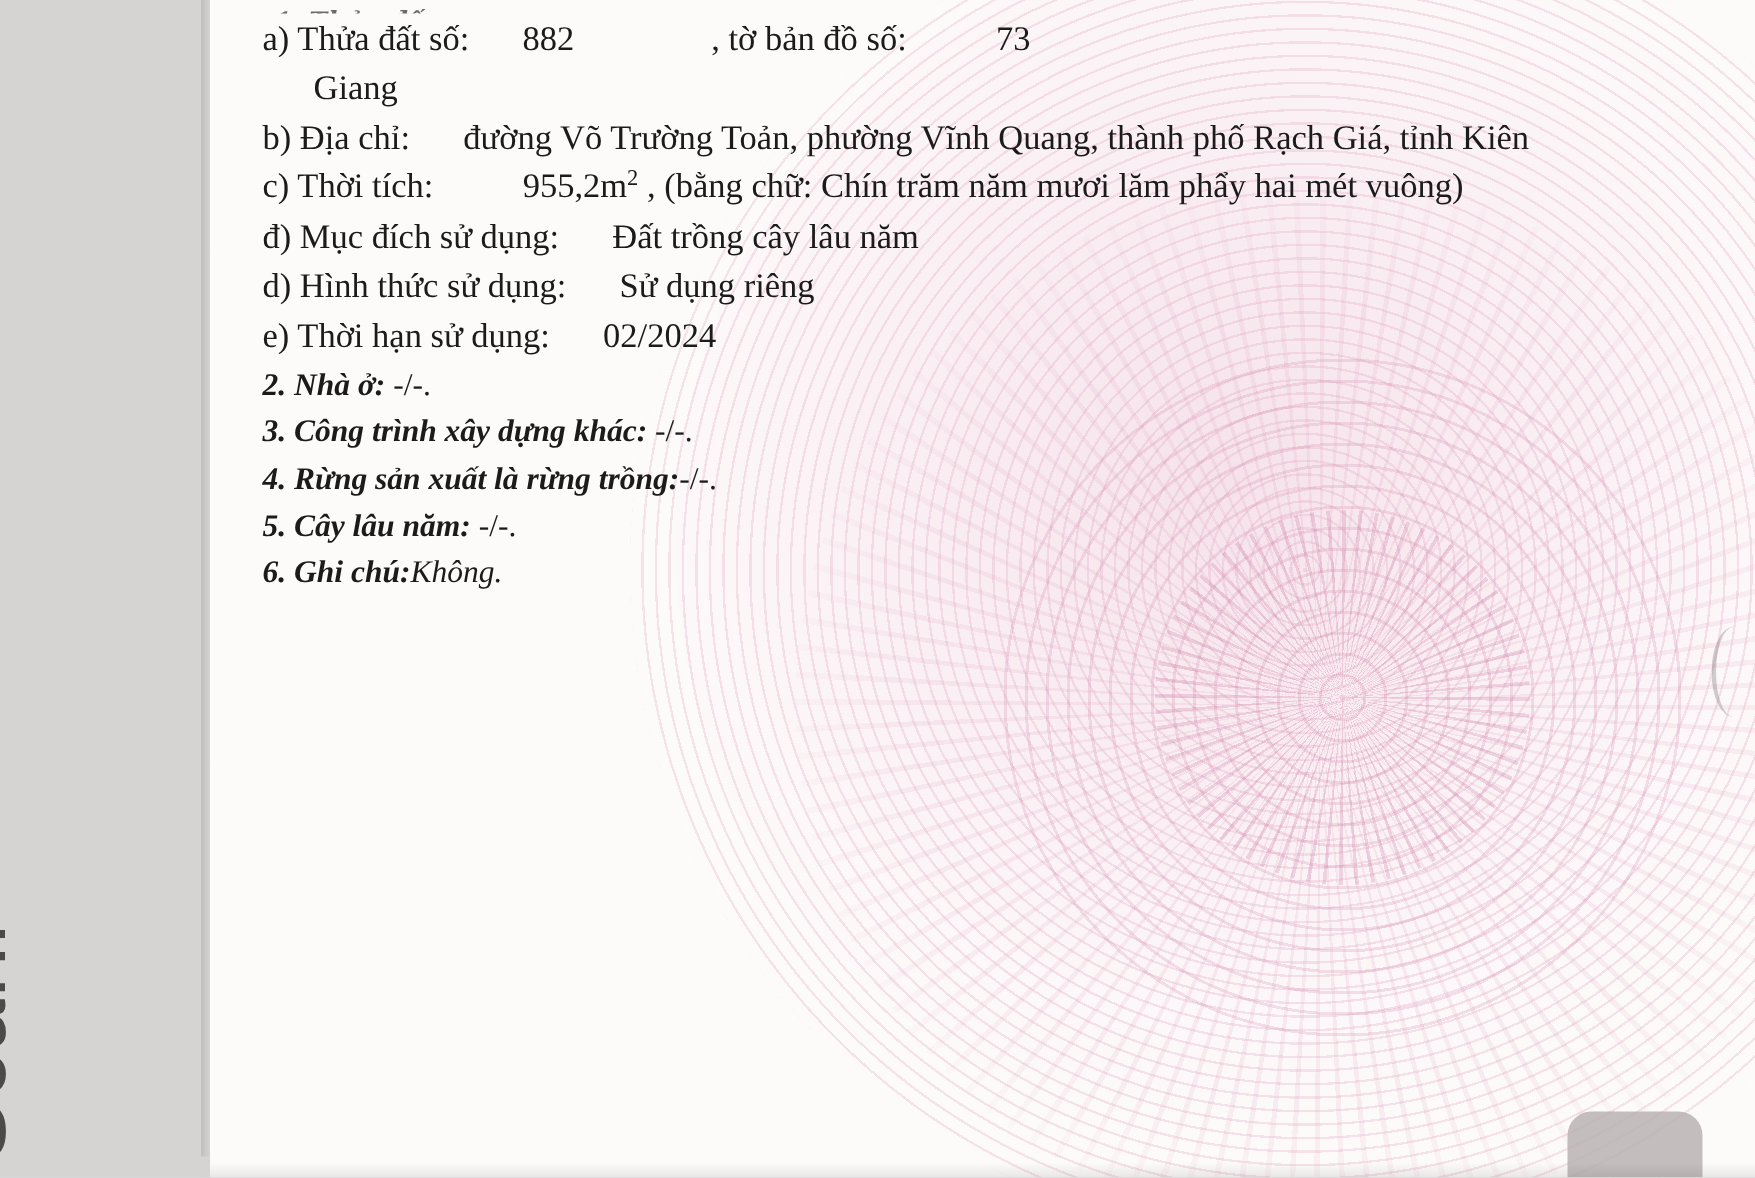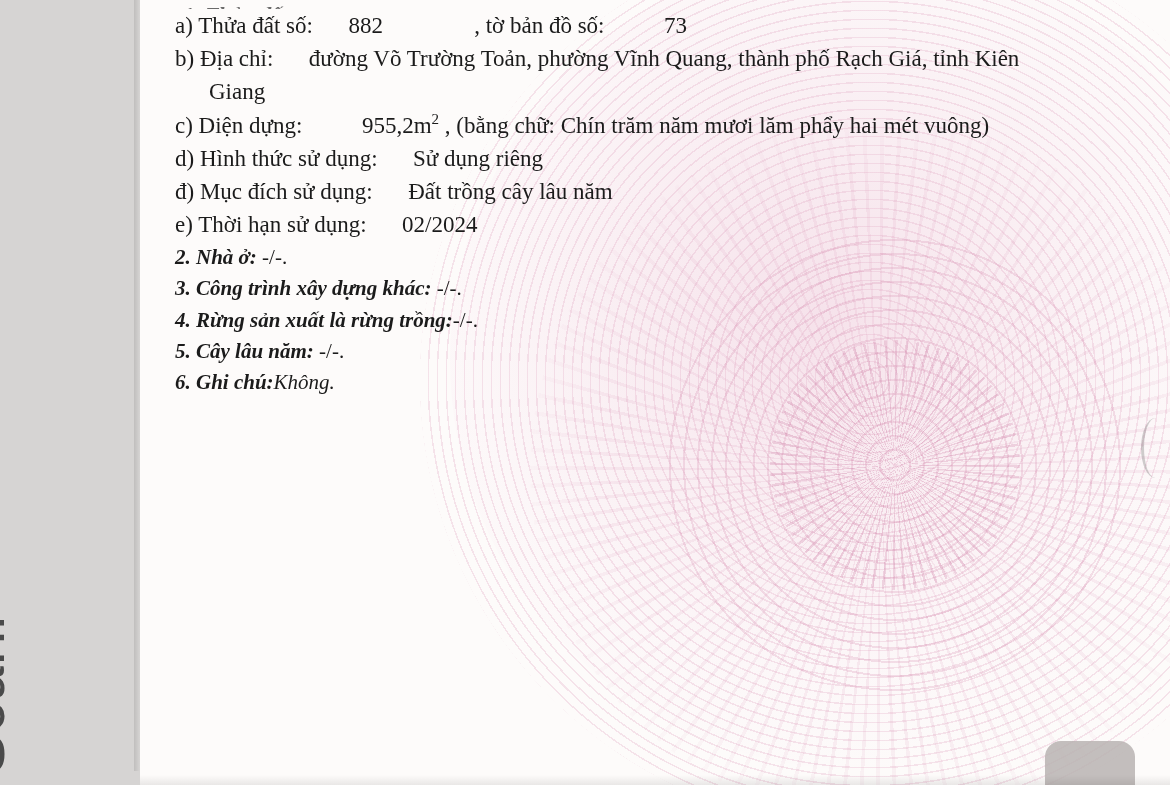--- a/index.html
+++ b/index.html
@@ -247,44 +247,44 @@
 
       <div class="row">
         <span class="lbl">a) Thửa đất số:</span>
         <span class="gap-a"></span>
         <span class="val-882">882</span>
         <span>, tờ bản đồ số:</span>
         <span class="gap-a"></span><span class="gap-a"></span>
         <span>73</span>
       </div>
 
+      <div class="row indent">Giang</div>
       <div class="row wrap">
         <span class="lbl">b) Địa chỉ:</span>
         <span class="gap-a"></span>
         <span>đường Võ Trường Toản, phường Vĩnh Quang, thành phố Rạch Giá, tỉnh Kiên</span>
       </div>
-      <div class="row indent">Giang</div>
-
-      <div class="row">
-        <span class="lbl">c) Diện dựng:</span>
+
+      <div class="row">
+        <span class="lbl">c) Thời tích:</span>
         <span class="gap-a"></span><span class="gap-a"></span>
         <span class="m2b">955,2m</span><span class="sup m2b">2</span>
         <span>, (bằng chữ: Chín trăm năm mươi lăm phẩy hai mét vuông)</span>
       </div>
 
       <div class="row">
+        <span class="lbl">đ) Mục đích sử dụng:</span>
+        <span class="gap-a"></span>
+        <span>Đất trồng cây lâu năm</span>
+      </div>
+
+      <div class="row">
         <span class="lbl">d) Hình thức sử dụng:</span>
         <span class="gap-a"></span>
         <span>Sử dụng riêng</span>
-      </div>
-
-      <div class="row">
-        <span class="lbl">đ) Mục đích sử dụng:</span>
-        <span class="gap-a"></span>
-        <span>Đất trồng cây lâu năm</span>
       </div>
 
       <div class="row">
         <span class="lbl">e) Thời hạn sử dụng:</span>
         <span class="gap-a"></span>
         <span>02/2024</span>
       </div>
 
 
       <div class="sect">

